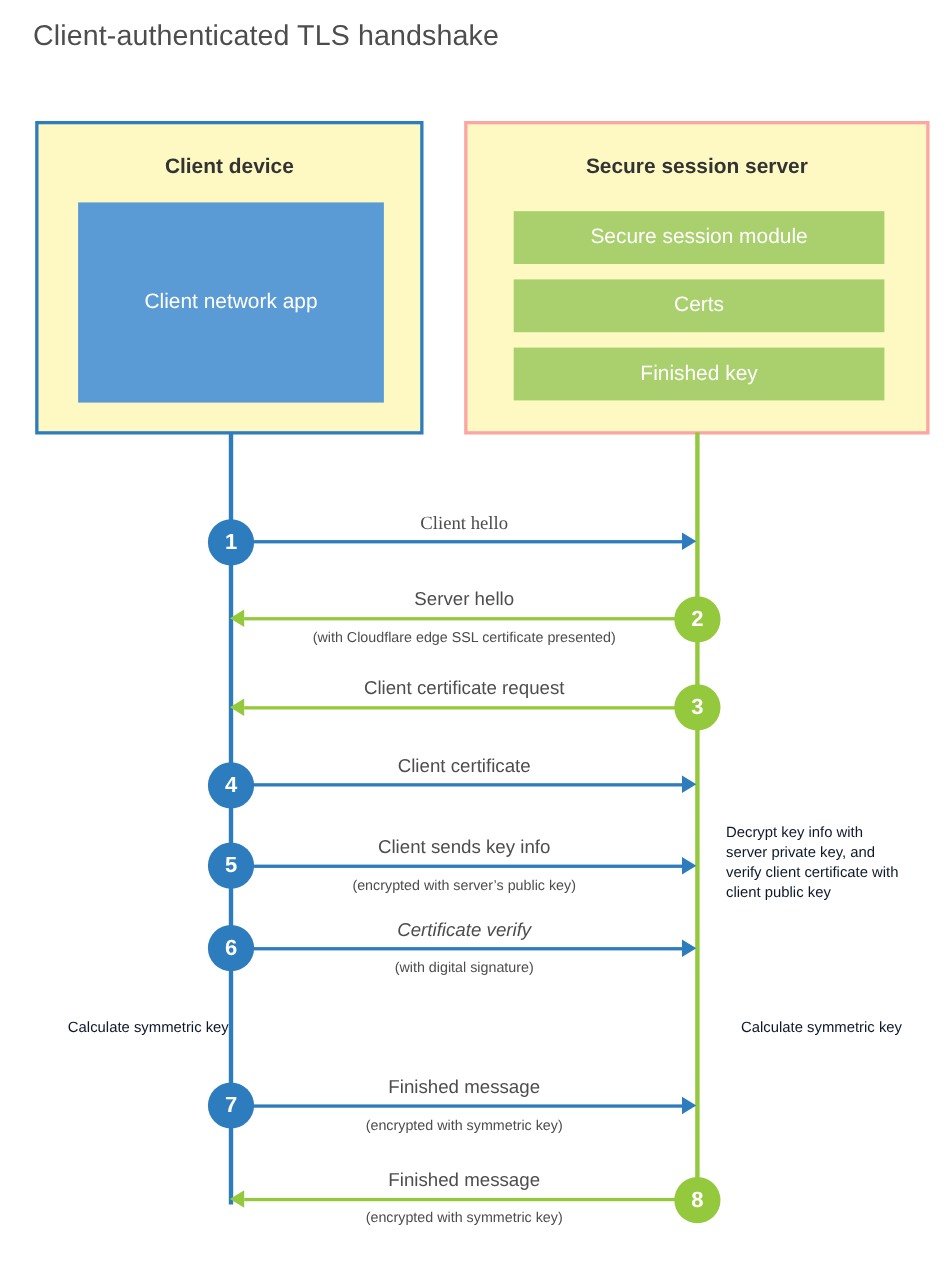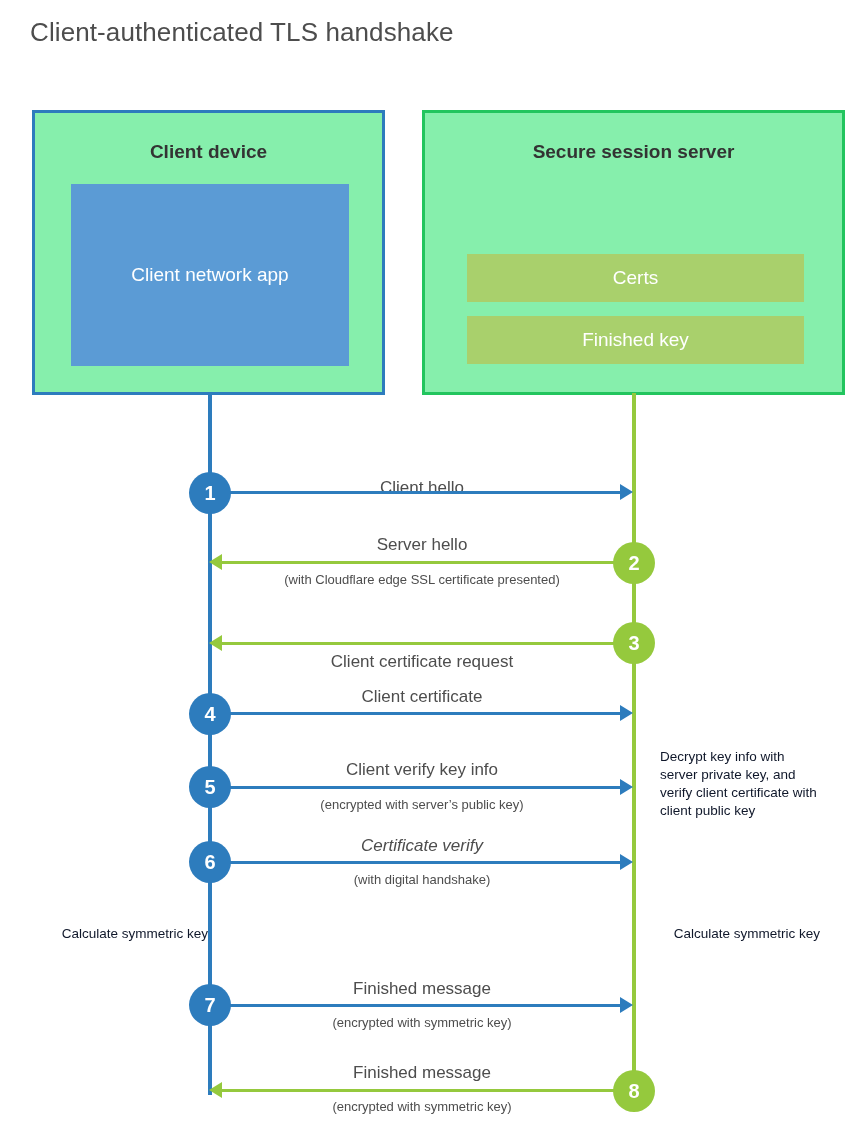--- a/index.html
+++ b/index.html
@@ -27,36 +27,36 @@
     font-size: 26px;
     color: #4d4d4d;
     font-weight: 400;
     letter-spacing: 0.1px;
     white-space: nowrap;
   }
 
   
   .party-box {
     position: absolute;
-    background: #86efac;
+    background: #fef9c3;
     box-sizing: border-box;
   }
   .party-box.client {
     left: 32px;
     top: 110px;
     width: 353px;
     height: 285px;
     border: 3px solid #2d7cbd;
   }
   .party-box.server {
     left: 422px;
     top: 110px;
     width: 423px;
     height: 285px;
-    border: 3px solid #22c55e;
+    border: 3px solid #fca5a5;
   }
   .party-title {
     position: absolute;
     left: 0;
     right: 0;
     top: 28px;
     text-align: center;
     font-size: 19px;
     font-weight: bold;
     color: #333333;
@@ -176,58 +176,59 @@
 
   <div class="page-title">Client-authenticated TLS handshake</div>
 
   <div class="party-box client">
     <div class="party-title">Client device</div>
     <div class="inner-block client-app">Client network app</div>
   </div>
 
   <div class="party-box server">
     <div class="party-title">Secure session server</div>
+    <div class="inner-block server-bar server-bar-0">Secure session module</div>
     <div class="inner-block server-bar server-bar-1">Certs</div>
     <div class="inner-block server-bar server-bar-2">Finished key</div>
   </div>
 
   <div class="lifeline client"></div>
   <div class="lifeline server"></div>
 
-  <div class="msg-label" style="left:210px; top:478px; width:424px;">Client hello</div>
+  <div class="msg-label" style="left:210px; top:466px; width:424px;font-family:Liberation Serif, serif;">Client hello</div>
   <div class="msg-line blue" style="left:210px; top:491px; width:410px;"></div>
   <div class="arrow-head right blue" style="left:620px; top:484px;"></div>
   <div class="step-circle blue" style="left:189px; top:472px;">1</div>
 
   <div class="msg-label" style="left:210px; top:535px; width:424px;">Server hello</div>
   <div class="msg-line green" style="left:222px; top:561px; width:412px;"></div>
   <div class="arrow-head left green" style="left:209px; top:554px;"></div>
   <div class="msg-sublabel" style="left:210px; top:572px; width:424px;">(with Cloudflare edge SSL certificate presented)</div>
   <div class="step-circle green" style="left:613px; top:542px;">2</div>
 
-  <div class="msg-label" style="left:210px; top:616px; width:424px;margin-top:36px;">Client certificate request</div>
+  <div class="msg-label" style="left:210px; top:616px; width:424px;">Client certificate request</div>
   <div class="msg-line green" style="left:222px; top:642px; width:412px;"></div>
   <div class="arrow-head left green" style="left:209px; top:635px;"></div>
   <div class="step-circle green" style="left:613px; top:622px;">3</div>
 
   <div class="msg-label" style="left:210px; top:687px; width:424px;">Client certificate</div>
   <div class="msg-line blue" style="left:210px; top:712px; width:410px;"></div>
   <div class="arrow-head right blue" style="left:620px; top:705px;"></div>
   <div class="step-circle blue" style="left:189px; top:693px;">4</div>
 
-  <div class="msg-label" style="left:210px; top:760px; width:424px;">Client verify key info</div>
+  <div class="msg-label" style="left:210px; top:760px; width:424px;">Client sends key info</div>
   <div class="msg-line blue" style="left:210px; top:786px; width:410px;"></div>
   <div class="arrow-head right blue" style="left:620px; top:779px;"></div>
   <div class="msg-sublabel" style="left:210px; top:797px; width:424px;">(encrypted with server’s public key)</div>
   <div class="step-circle blue" style="left:189px; top:766px;">5</div>
 
   <div class="msg-label" style="left:210px; top:836px; width:424px;font-style:italic;">Certificate verify</div>
   <div class="msg-line blue" style="left:210px; top:861px; width:410px;"></div>
   <div class="arrow-head right blue" style="left:620px; top:854px;"></div>
-  <div class="msg-sublabel" style="left:210px; top:872px; width:424px;">(with digital handshake)</div>
+  <div class="msg-sublabel" style="left:210px; top:872px; width:424px;">(with digital signature)</div>
   <div class="step-circle blue" style="left:189px; top:841px;">6</div>
 
   <div class="side-note left" style="left:660px; top:748px; width:160px;">Decrypt key info with server private key, and verify client certificate with client public key</div>
   <div class="side-note center" style="left:48px; top:925px; width:160px;">Calculate symmetric key</div>
   <div class="side-note center" style="left:660px; top:925px; width:160px;">Calculate symmetric key</div>
 
   <div class="msg-label" style="left:210px; top:979px; width:424px;">Finished message</div>
   <div class="msg-line blue" style="left:210px; top:1004px; width:410px;"></div>
   <div class="arrow-head right blue" style="left:620px; top:997px;"></div>
   <div class="msg-sublabel" style="left:210px; top:1015px; width:424px;">(encrypted with symmetric key)</div>

